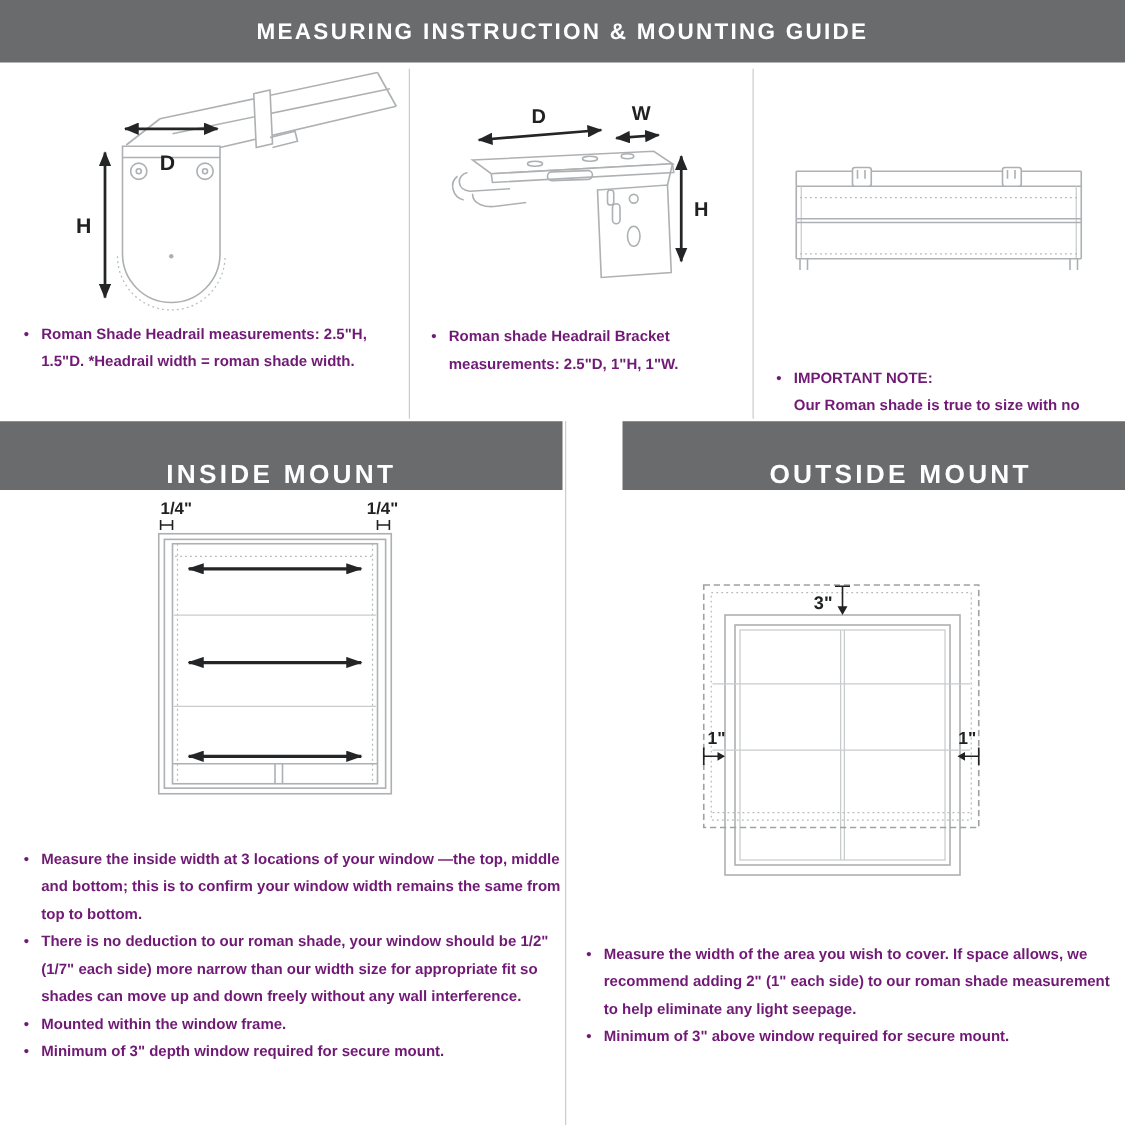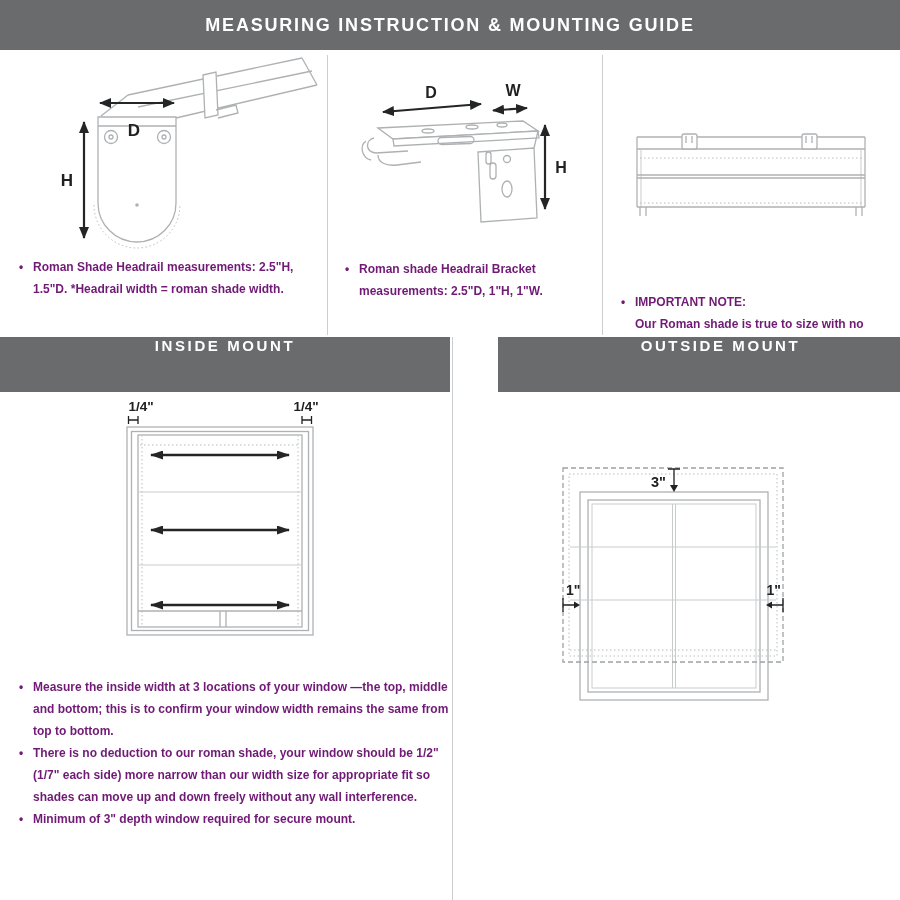--- a/index.html
+++ b/index.html
@@ -3,22 +3,22 @@
 <meta charset="utf-8">
 <style>
   html,body{margin:0;padding:0;background:#fff;}
   .page{position:relative;width:900px;height:900px;background:#fff;overflow:hidden;
         font-family:"Liberation Sans",sans-serif;color:#4a4c4d;}
   .abs{position:absolute;}
   .banner{left:0;top:0;width:900px;height:50px;background:#6a6b6d;color:#fff;
           display:flex;align-items:center;justify-content:center;
           font-weight:bold;font-size:18px;letter-spacing:1.8px;}
   .subbanner{top:337px;height:55px;background:#6a6b6d;color:#fff;display:flex;
-             align-items:flex-start;justify-content:center;font-weight:bold;
-             font-size:15px;letter-spacing:2.6px;}
+             align-items:flex-end;justify-content:center;font-weight:bold;
+             font-size:21px;letter-spacing:2.6px;}
   #inside-banner{left:0;width:450px;}
   #outside-banner{left:455px;width:445px;margin-left:43px;}
   .vdiv{width:1px;background:#cbced0;}
   .caption, .bullets{font-size:12px;font-weight:bold;color:#701a75;line-height:22px;}
   ul.bullets{list-style:none;margin:0;padding:0;}
   .bullets li{position:relative;padding-left:15px;}
   .bullets li::before{content:"\2022";position:absolute;left:1px;top:0;}
   .note-body{padding-left:15px;}
   svg{display:block;}
   svg text{font-family:"Liberation Sans",sans-serif;font-weight:bold;fill:#202122;}
@@ -189,20 +189,21 @@
       <path d="M33.5,18 V26 M43,18 V26 M33.5,22 H43"></path>
       <path d="M207,18 V26 M216.5,18 V26 M207,22 H216.5"></path>
     </g>
     <text x="46" y="13" font-size="13.5" text-anchor="middle">1/4"</text>
     <text x="211" y="13" font-size="13.5" text-anchor="middle">1/4"</text>
   </svg>
 
   <ul class="abs bullets" style="left:18px;top:676px;width:432px;">
     <li>Measure the inside width at 3 locations of your window —the top, middle and bottom; this is to confirm your window width remains the same from top to bottom.</li>
     <li>There is no deduction to our roman shade, your window should be 1/2" (1/7" each side) more narrow than our width size for appropriate fit so shades can move up and down freely without any wall interference.</li>
+    <li>Mounted within the window frame.</li>
     <li>Minimum of 3" depth window required for secure mount.</li>
   </ul>
 
   <svg class="abs" style="left:520px;top:440px;" width="330" height="300" viewBox="0 0 330 300">
     <g>
       <rect class="ln" x="60" y="52" width="188" height="208" stroke-width="1.4"></rect>
       <rect class="ln" x="68" y="60" width="172" height="192"></rect>
       <rect class="ln2" x="72" y="64" width="164" height="184"></rect>
       <line class="ln2" x1="152.5" y1="64" x2="152.5" y2="248"></line>
       <line class="ln2" x1="155.5" y1="64" x2="155.5" y2="248"></line>
@@ -222,14 +223,18 @@
       <path d="M43,158 V172 M43,165 H55"></path>
       <polygon points="54,161.5 54,168.5 60,165" fill="#202122" stroke="none"></polygon>
       <path d="M263,158 V172 M263,165 H251"></path>
       <polygon points="252,161.5 252,168.5 246,165" fill="#202122" stroke="none"></polygon>
     </g>
     <text x="146" y="47" font-size="14.5" text-anchor="end">3"</text>
     <text x="46" y="155" font-size="14" text-anchor="start">1"</text>
     <text x="261" y="155" font-size="14" text-anchor="end">1"</text>
   </svg>
 
+  <ul class="abs bullets" style="left:468px;top:752px;width:428px;">
+    <li>Measure the width of the area you wish to cover. If space allows, we recommend adding 2" (1" each side) to our roman shade measurement to help eliminate any light seepage.</li>
+    <li>Minimum of 3" above window required for secure mount.</li>
+  </ul>
 
 </div>
 
 </body></html>

